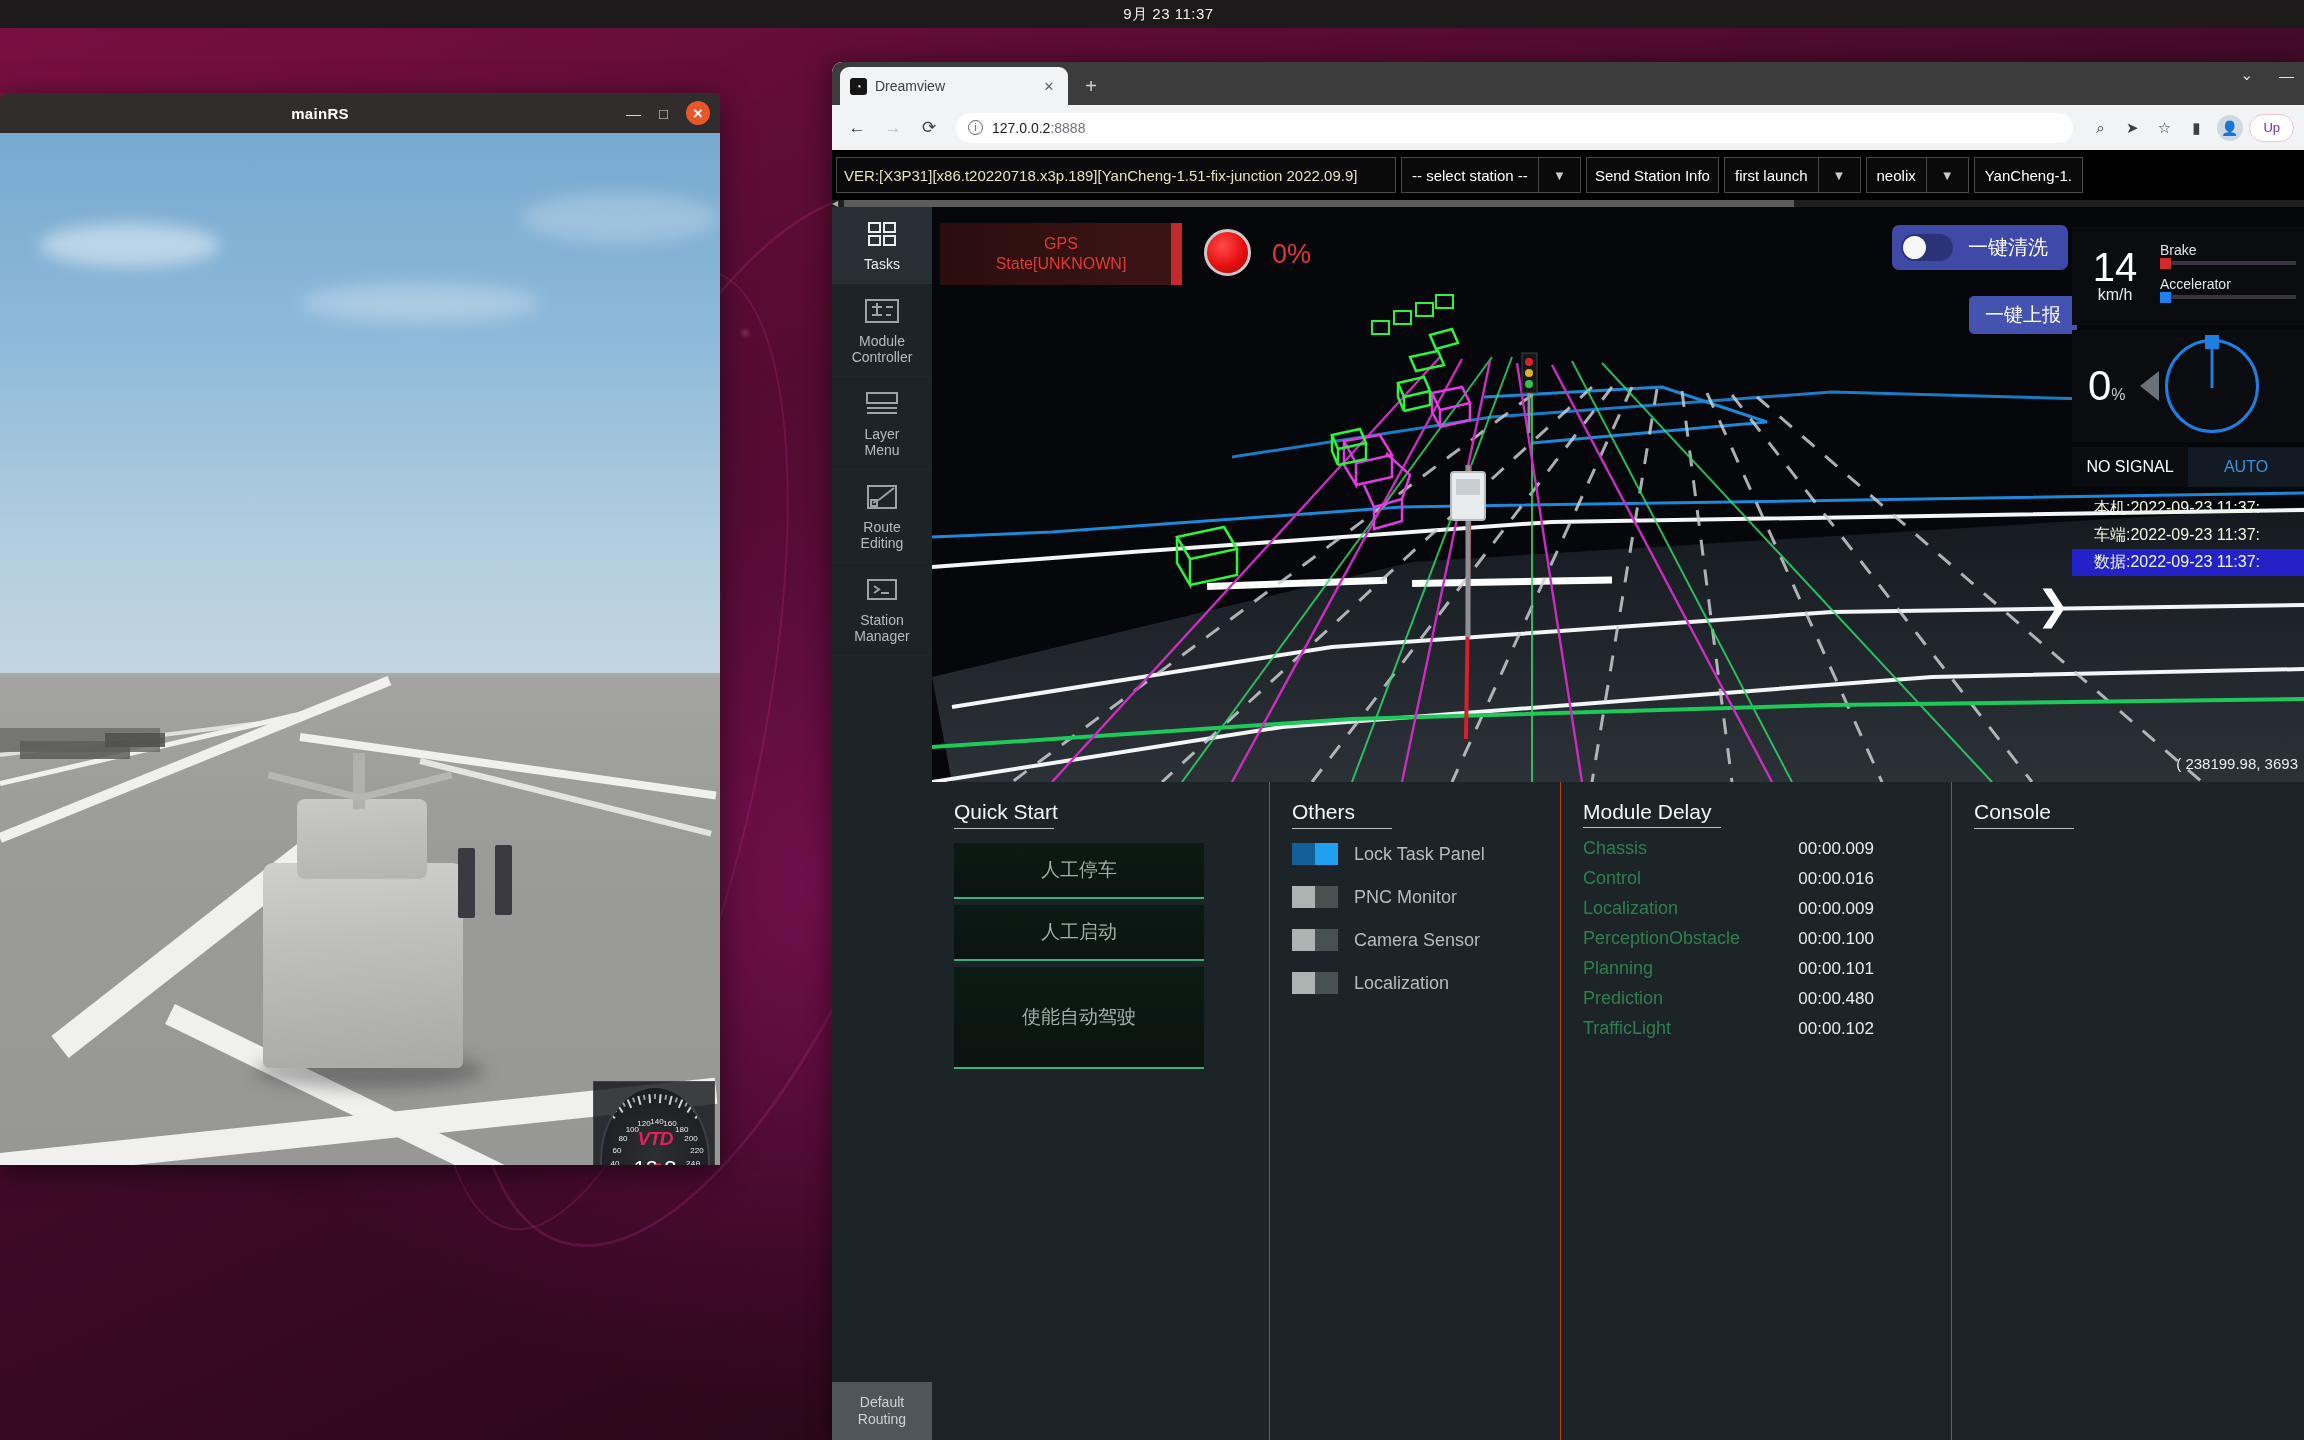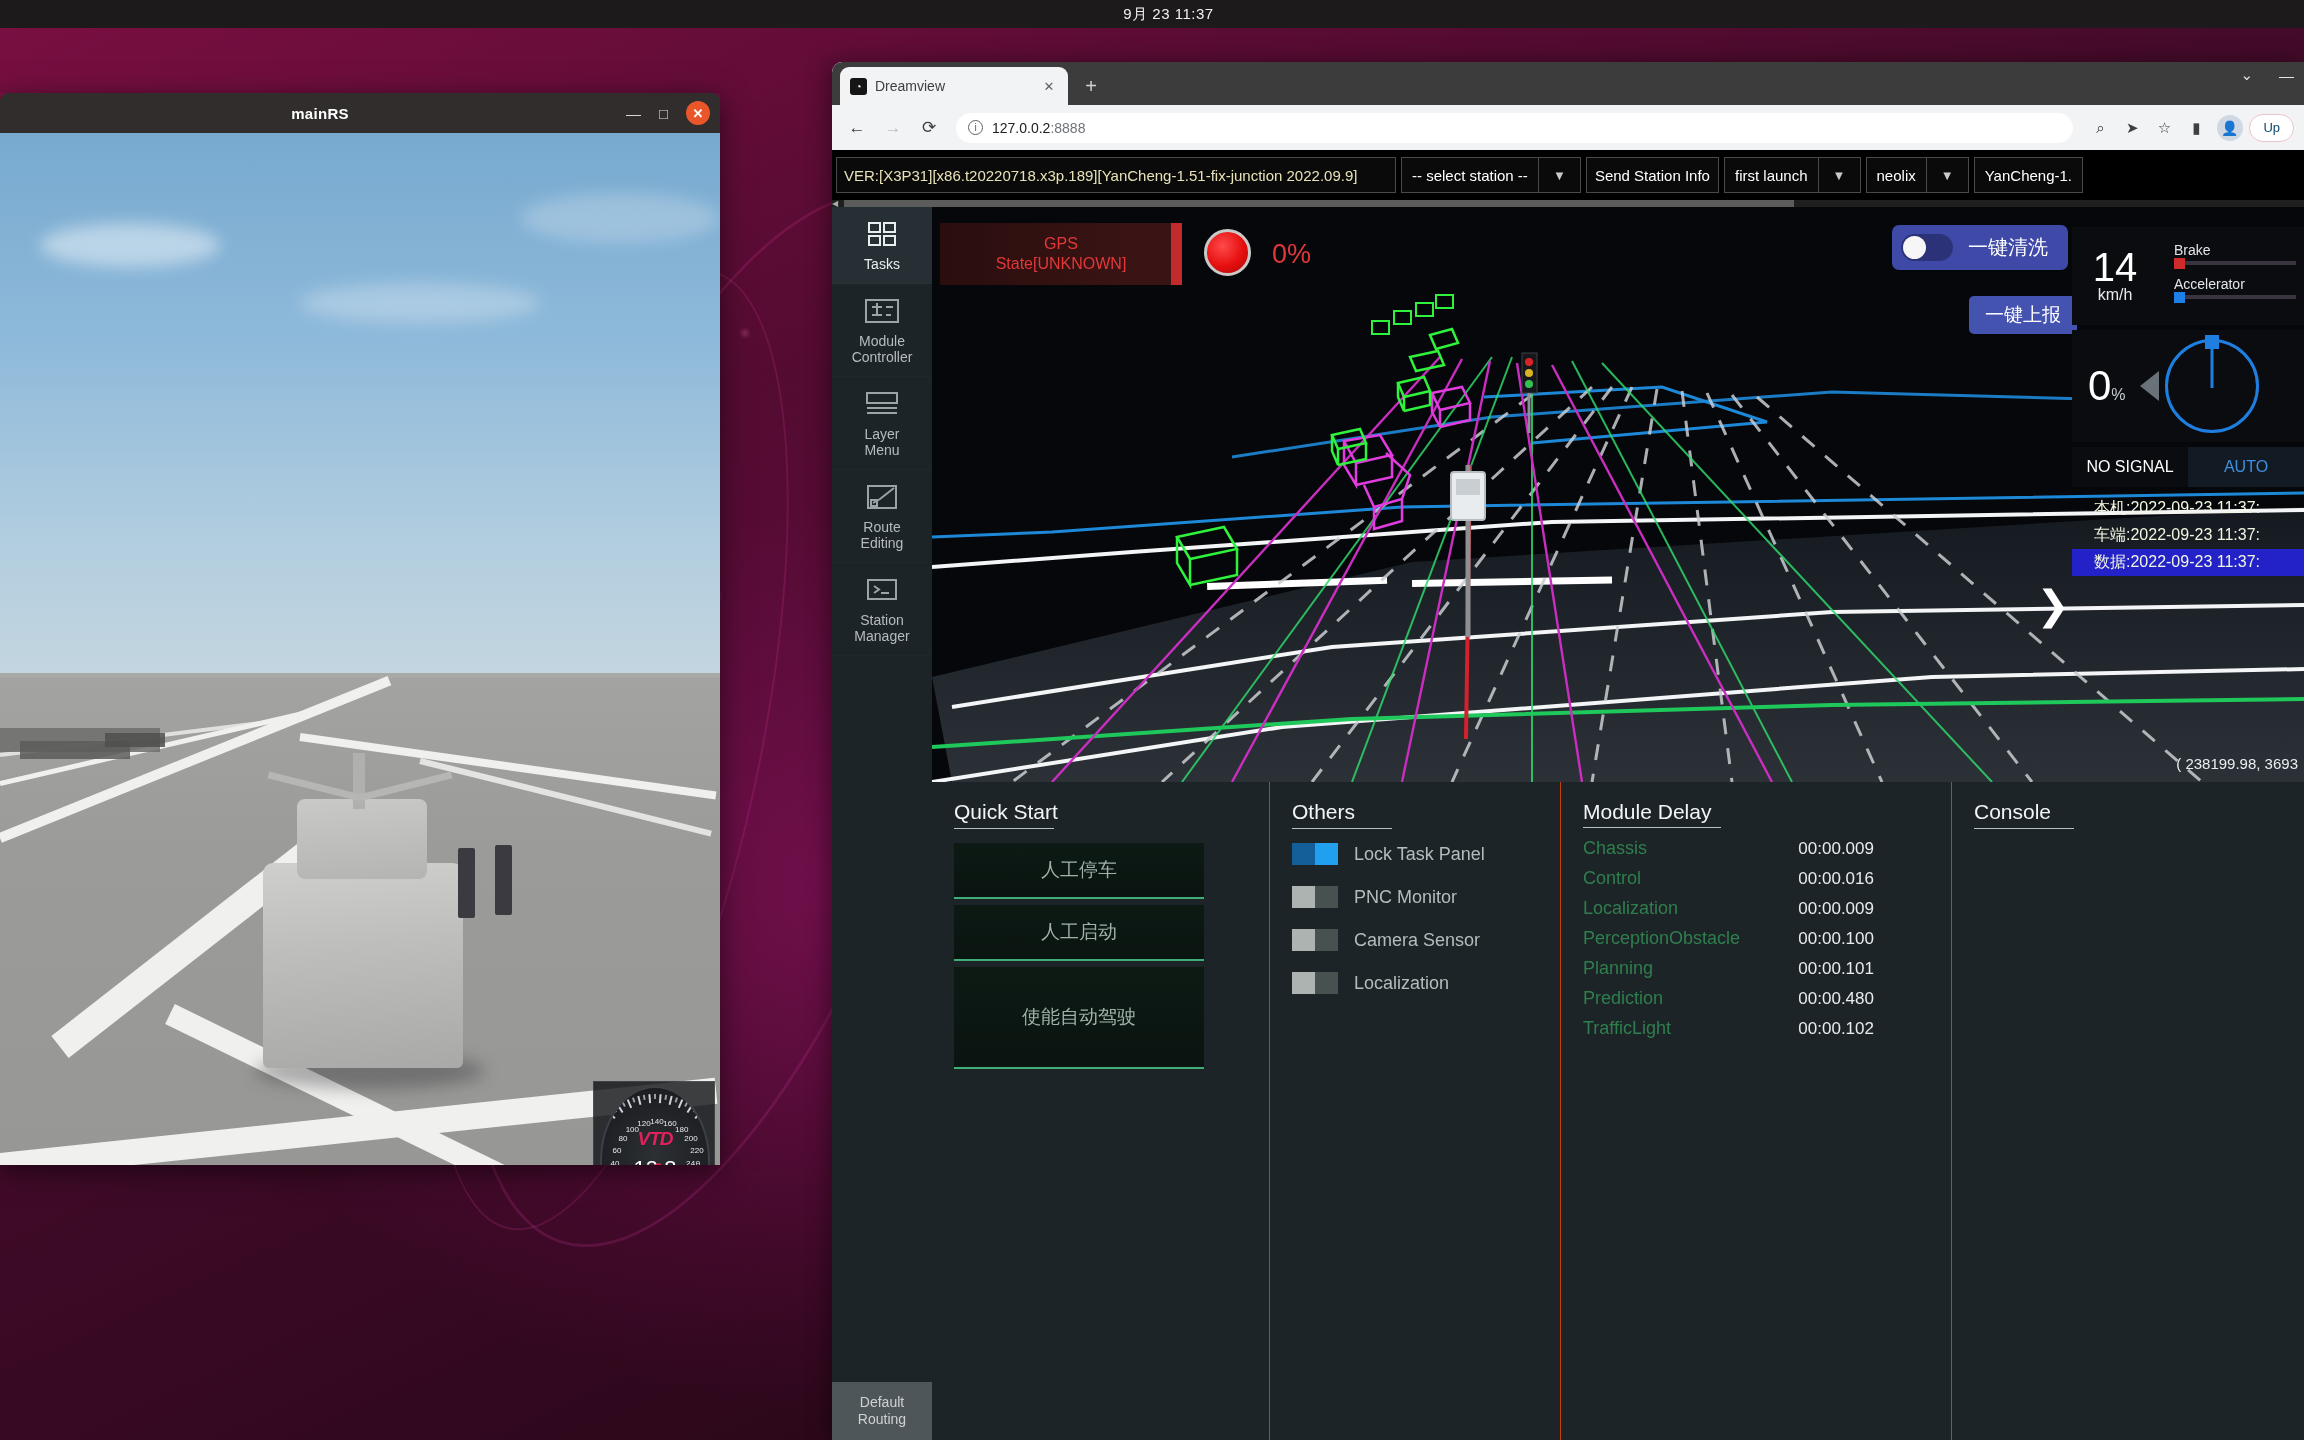--- a/index.html
+++ b/index.html
@@ -266,21 +266,21 @@
     display: flex; align-items: center; justify-content: center;
     color: #3c4043; font-size: 15px;
   }
   #profile-chip {
     width: 26px; height: 26px; border-radius: 50%;
     background: #cfd8e3; display: flex; align-items: center; justify-content: center;
     color: #5b6b7c; font-size: 14px; margin: 0 4px;
   }
   #update-btn {
     height: 28px; padding: 0 13px; border-radius: 14px;
-    border: 1px solid #e8c4cc; color: #0c4a6e;
+    border: 1px solid #e8c4cc; color: #6d28d9;
     font-size: 13px; display: flex; align-items: center;
     background: #fff;
   }
 
   
   #dreamview {
     position: relative; width: 1472px; height: 1290px;
     background: #000000;
     overflow: hidden;
   }
@@ -418,21 +418,21 @@
     color: #e9eef2; font-size: 15px;
   }
 
   
   #dv-hud {
     position: absolute; right: 0; top: 20px; width: 232px;
     display: flex; flex-direction: column; gap: 5px;
     z-index: 5;
   }
   .hud-card { background: #0a0c0f; }
-  #hud-speed { height: 98px; display: flex; align-items: center; padding: 0 8px; gap: 24px; }
+  #hud-speed { height: 98px; display: flex; align-items: center; padding: 0 8px; gap: 10px; }
   #hud-speed .spd { color: #ffffff; text-align: center; width: 70px; }
   #hud-speed .spd .v { font-size: 40px; line-height: 0.95; }
   #hud-speed .spd .u { font-size: 16px; color: #e6e9ec; }
   #hud-speed .bars { flex: 1; }
   .hud-bar-label { color: #e2e6e9; font-size: 14px; margin-bottom: 3px; }
   .hud-bar {
     height: 4px; background: #3a3340; margin-bottom: 11px; position: relative;
   }
   .hud-bar .knob {
     position: absolute; left: 0; top: -3px; width: 11px; height: 11px;

